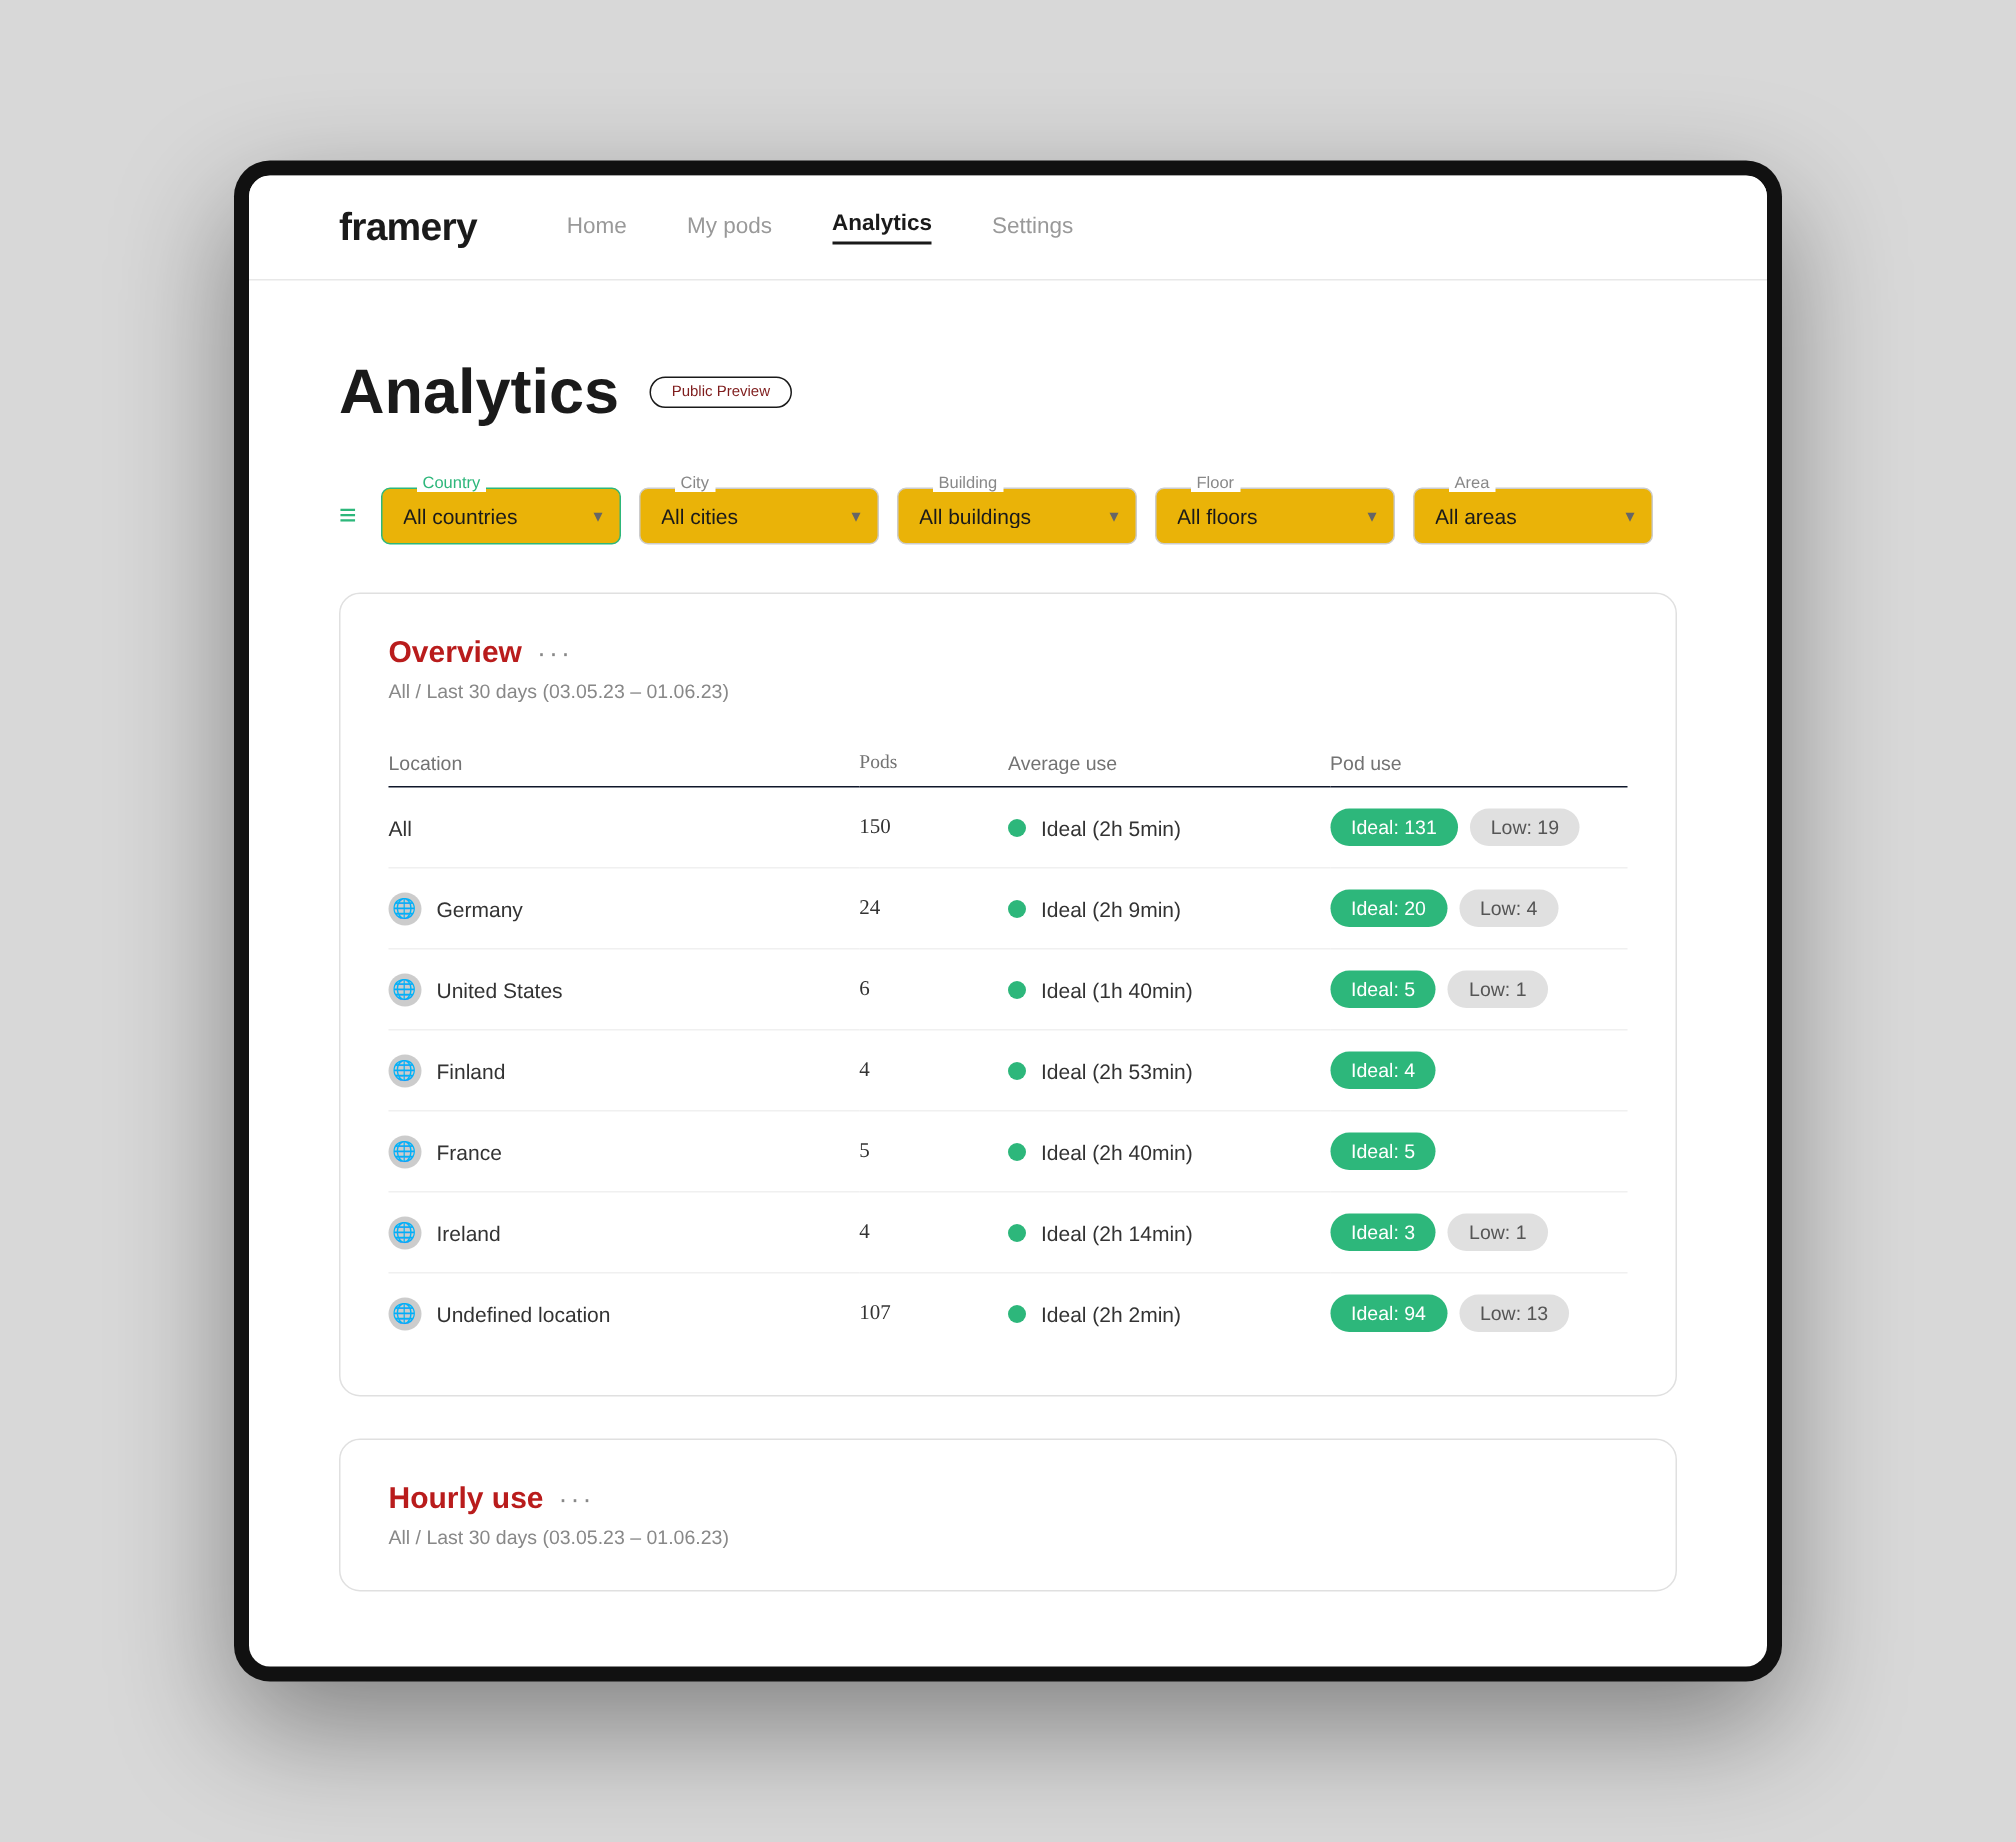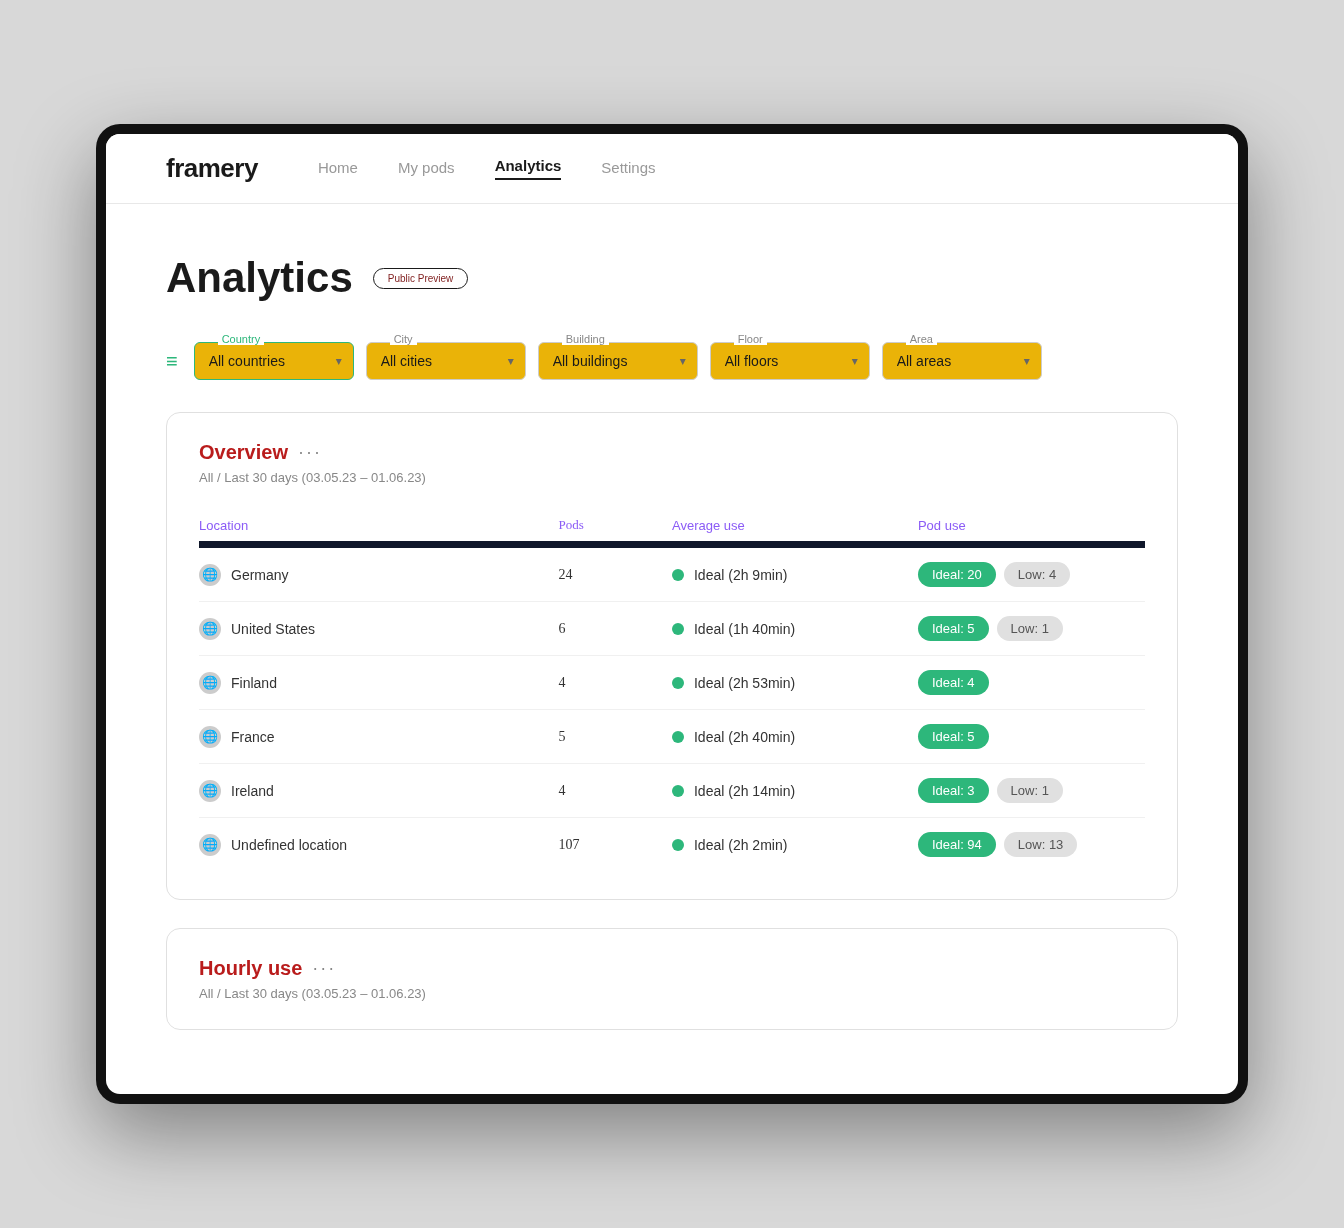--- a/index.html
+++ b/index.html
@@ -7,21 +7,21 @@
     body {
       background: #d8d8d8;
       min-height: 100vh;
       display: flex;
       align-items: center;
       justify-content: center;
       font-family: -apple-system, BlinkMacSystemFont, 'Segoe UI', Arial, sans-serif;
     }
 
     .device-frame {
-      width: 1152px;
+      width: 1032px;
       background: #111;
       border-radius: 24px;
       padding: 10px;
       box-shadow: 0 30px 80px rgba(0,0,0,0.4);
       position: relative;
       overflow: hidden;
     }
 
     .screen {
       background: #fff;
@@ -196,24 +196,24 @@
 
     
     .overview-table {
       width: 100%;
       border-collapse: collapse;
     }
 
     .overview-table th {
       text-align: left;
       font-size: 13px;
-      color: #8b5cf6;
+      color: #737373;
       font-weight: 500;
       padding: 8px 0;
-      border-bottom: 7px solid #0f172a;
+      border-bottom: 1px solid #0f172a;
     }
 
     .overview-table td {
       padding: 14px 0;
       border-bottom: 1px solid #f0f0f0;
       font-size: 14px;
       color: #333;
       vertical-align: middle;
     }
 
@@ -369,20 +369,36 @@
         <table class="overview-table">
           <thead>
             <tr>
               <th class="col-location">Location</th>
               <th class="col-pods">Pods</th>
               <th class="col-avguse">Average use</th>
               <th class="col-poduse">Pod use</th>
             </tr>
           </thead>
           <tbody id="overview-tbody">
+          <tr>
+                <td class="col-location">All</td>
+                <td class="col-pods">150</td>
+                <td class="col-avguse">
+                  <div class="avg-use-cell">
+                    <span class="green-dot"></span>
+                    <span>Ideal (2h 5min)</span>
+                  </div>
+                </td>
+                <td class="col-poduse">
+                  <div class="pod-use-cell">
+                    <span class="badge badge-ideal">Ideal: 131</span>
+                    <span class="badge badge-low">Low: 19</span>
+                  </div>
+                </td>
+              </tr>
               <tr>
                 <td class="col-location">
                   <div class="location-cell">
                     <span class="globe-icon">🌐</span>
                     <span>Germany</span>
                   </div>
                 </td>
                 <td class="col-pods">24</td>
                 <td class="col-avguse">
                   <div class="avg-use-cell">

